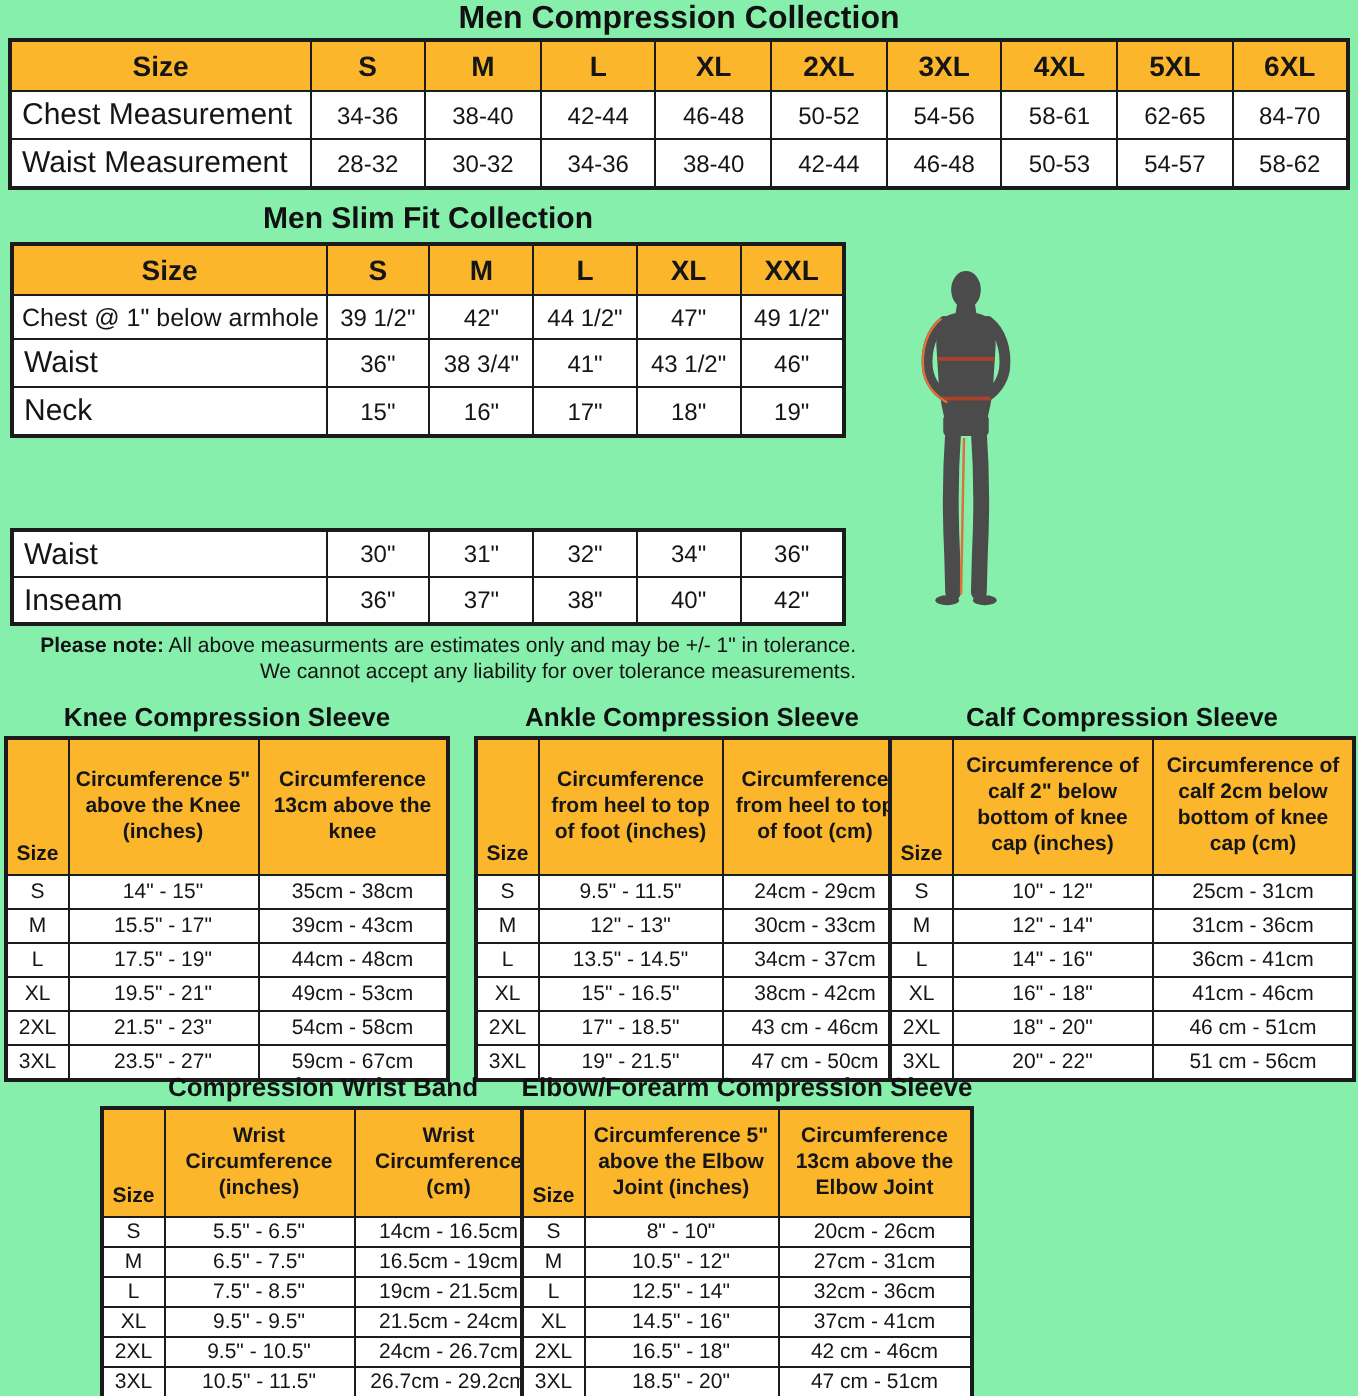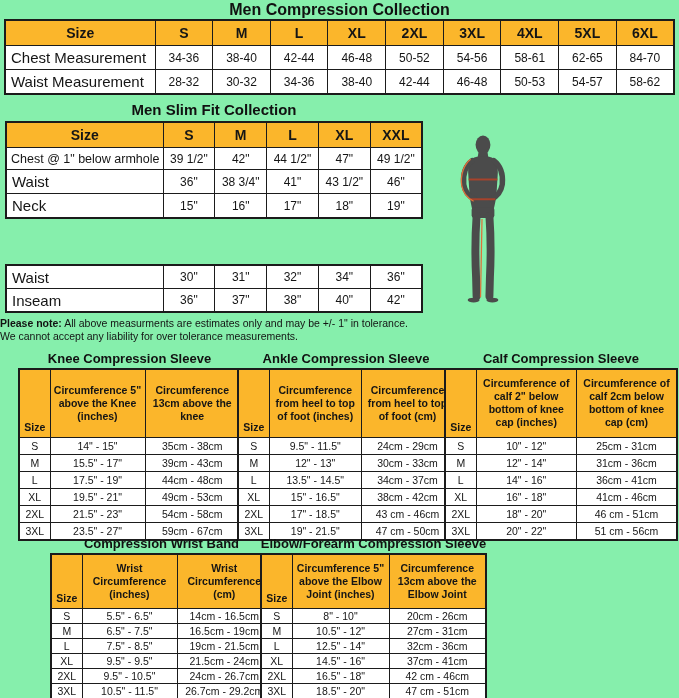--- a/index.html
+++ b/index.html
@@ -20,36 +20,36 @@
 
   #table1{top:19px;left:4px;width:671px;}
   #table1 .c-label{width:150px;}
   #table2{top:121px;left:5px;width:418px;}
   #table2 .c-label,#table3 .c-label{width:157px;}
   #table2 tbody tr:first-child td.first{font-size:12.5px;padding-left:4px;}
   #table2 tbody tr:first-child td{height:21px;}
   #table3{top:264px;left:5px;width:418px;}
   #table3 td{height:22px;}
 
-  #note{position:absolute;top:317px;left:0;width:428px;text-align:left;font-size:10.5px;line-height:13px;color:#131313;}
+  #note{position:absolute;top:317px;left:0;width:428px;text-align:right;font-size:10.5px;line-height:13px;color:#131313;}
   #note .b{font-weight:bold;}
 
   .sub{position:absolute;}
   .sub-title{text-align:center;font-weight:bold;font-size:13px;line-height:14px;margin-bottom:2px;color:#111;}
   .sub-table{width:100%;border:2px solid #1b1b1b;}
   .sub-table th,.sub-table td{border:1px solid #1b1b1b;text-align:center;font-size:10.5px;padding:1px 2px;overflow:hidden;}
   .sub-table th{background:#FBB62B;font-weight:bold;line-height:13px;}
   .sub-table th.first{vertical-align:bottom;padding-bottom:3px;}
   .sub-table .c-size{width:31px;}
   .mid .sub-table tr.head{height:68px;}
   .mid .sub-table td{height:14px;}
   .bot .sub-table tr.head{height:54px;}
   .bot .sub-table td{height:12px;}
 
-  #knee{top:352px;left:2px;width:223px;margin-left:16px;}
+  #knee{top:352px;left:2px;width:223px;}
   #ankle{top:352px;left:237px;width:218px;}
   #calf{top:352px;left:444px;width:234px;}
   #wrist{top:537px;left:2px;width:223px;padding-left:48px;}
   #elbow{top:537px;left:228px;width:227px;padding-left:32px;}
 
   #figure{position:absolute;left:452px;top:133px;width:62px;height:178px;}
   #figure svg{width:100%;height:100%;}
 </style>
 </head>
 <body>

